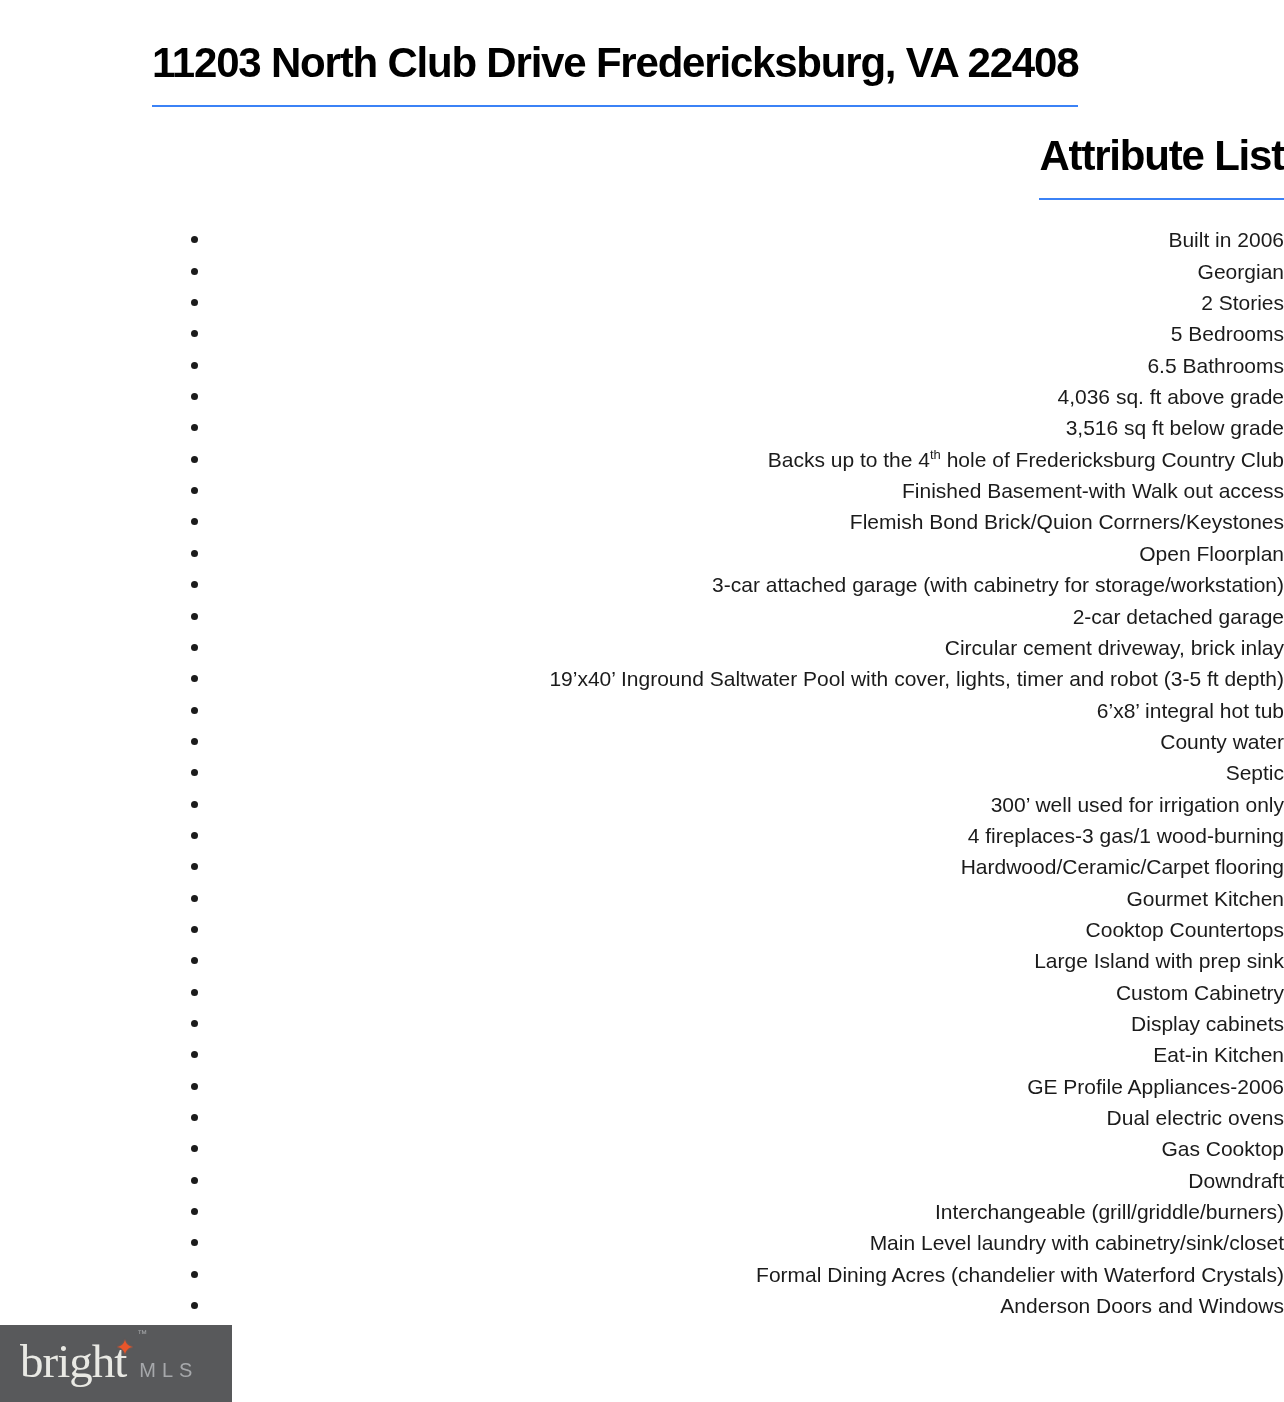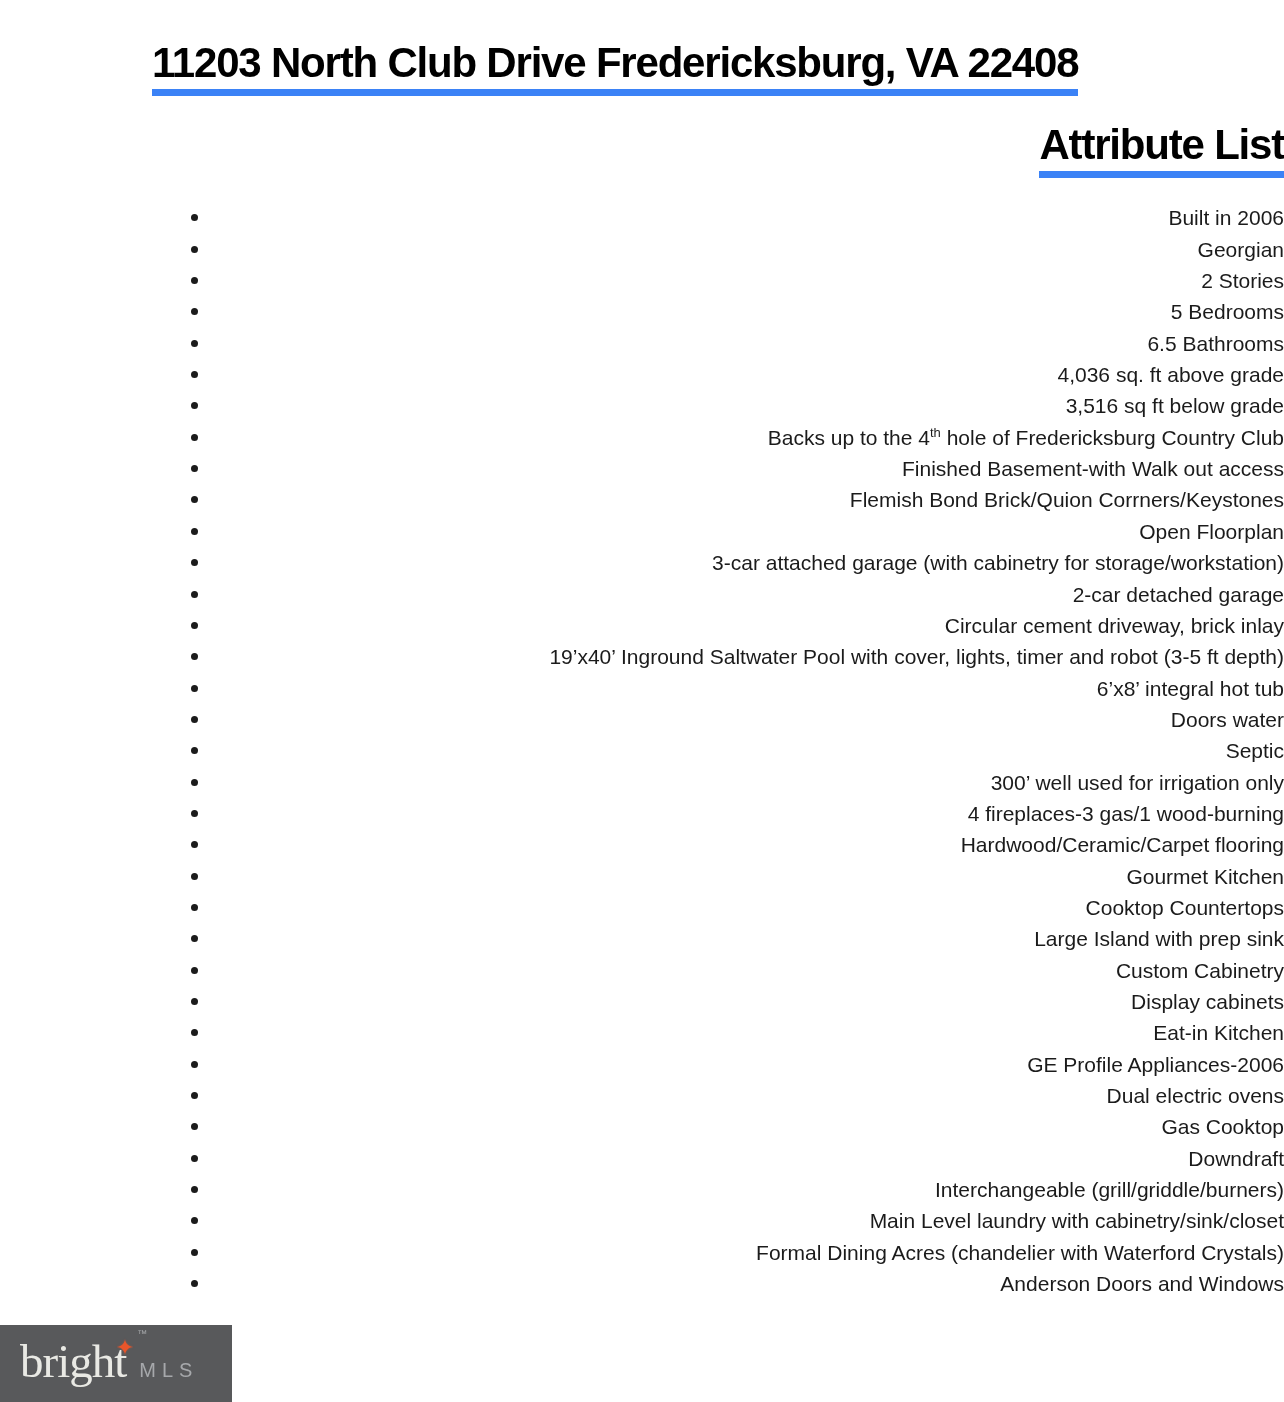--- a/index.html
+++ b/index.html
@@ -26,22 +26,22 @@
     font-weight: bold;
     letter-spacing: -1.2px;
     color: #000000;
     margin: 0;
     line-height: 1.1;
   }
   .doc-title.line1 { margin-top: 40px; }
   .doc-title.line2 { margin-top: 26px; text-align: right; }
   .doc-title .u {
     display: inline-block;
-    border-bottom: 7px solid #3b82f6;
-    padding-bottom: 3px;
+    border-bottom: 2px solid #3b82f6;
+    padding-bottom: 19px;
   }
   ul.attr-list {
     margin: 24px 0 0 0;
     padding: 0 0 0 76px;
     list-style: none;
   }
   ul.attr-list li {
     position: relative;
     line-height: 31.35px;
     height: 31.35px;
@@ -152,21 +152,21 @@
       <li>3-car attached garage (with cabinetry for storage/workstation)</li>
 
       <li>2-car detached garage</li>
 
       <li>Circular cement driveway, brick inlay</li>
 
       <li>19’x40’ Inground Saltwater Pool with cover, lights, timer and robot (3-5 ft depth)</li>
 
       <li>6’x8’ integral hot tub</li>
 
-      <li>Doors water</li>
+      <li>County water</li>
 
       <li>Septic</li>
 
       <li>300’ well used for irrigation only</li>
 
       <li>4 fireplaces-3 gas/1 wood-burning</li>
 
       <li>Hardwood/Ceramic/Carpet flooring</li>
 
       <li>Gourmet Kitchen</li>

